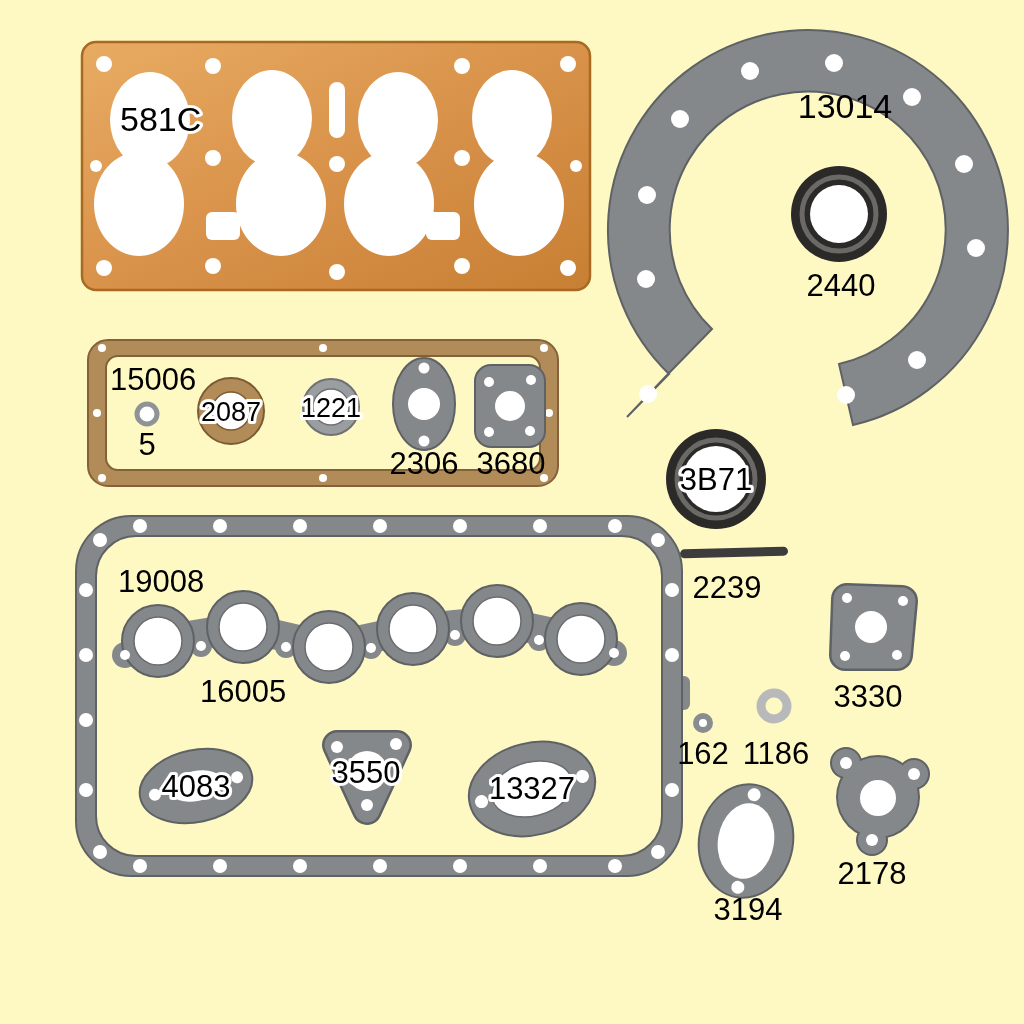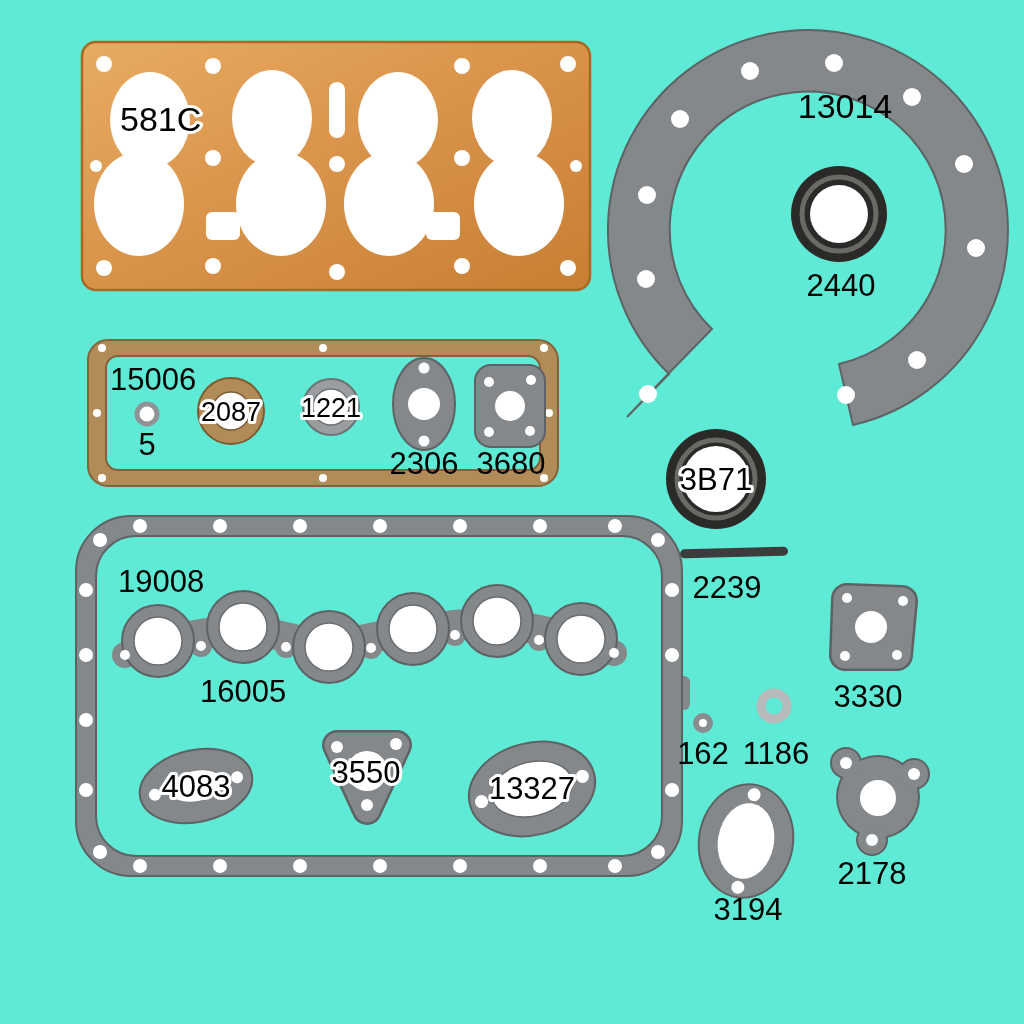--- a/index.html
+++ b/index.html
@@ -1,16 +1,16 @@
 <!DOCTYPE html>
 <html><head>
 <meta charset="utf-8">
 <style>
   html,body{margin:0;padding:0;background:#ffffff;}
-  .stage{width:1024px;height:1024px;position:relative;background:#5eead4;overflow:hidden;}
+  .stage{width:1024px;height:1024px;position:relative;background:#fef9c3;overflow:hidden;}
   svg{display:block;}
   .lbl{font-family:"Liberation Sans","DejaVu Sans",sans-serif;font-size:31px;fill:#000000;}
   .lg{font-size:34px;}
   .sm{font-size:27px;}
   .mid{text-anchor:middle;}
   .halo{paint-order:stroke;stroke:#ffffff;stroke-width:6px;stroke-linejoin:round;}
   .gray{fill:#85888b;stroke:#5f6265;stroke-width:2;}
   .grayfill{fill:#85888b;}
   .cork{fill:#b28c58;stroke:#85613a;stroke-width:2;}
   .hole{fill:#ffffff;}

